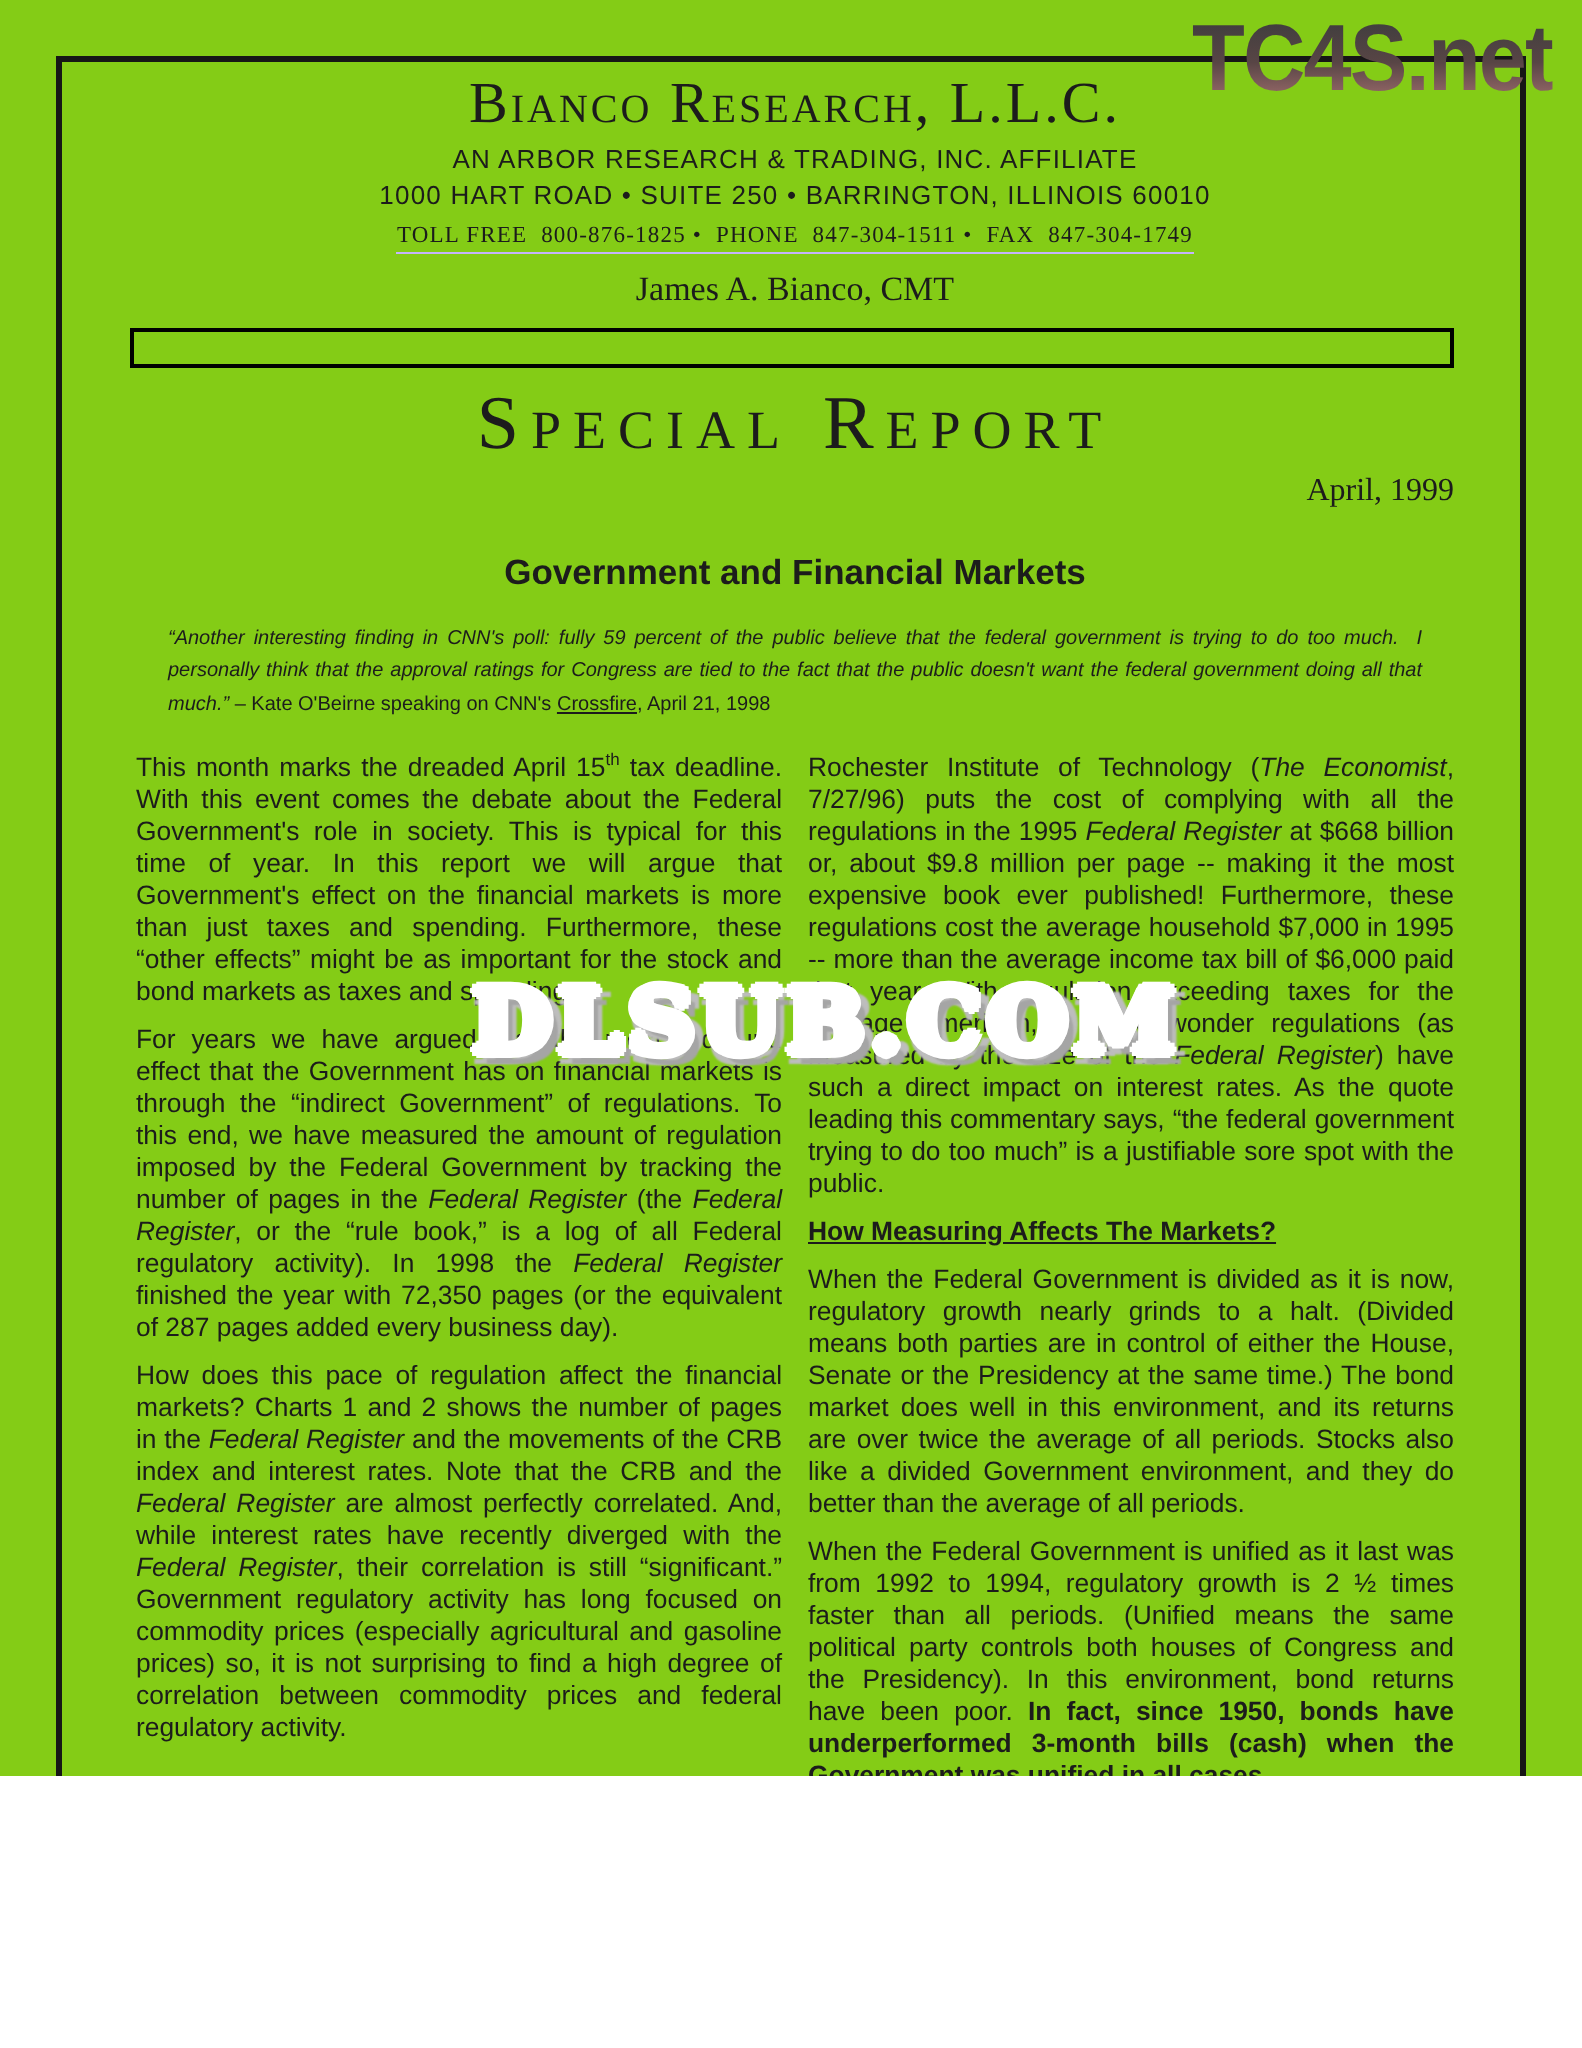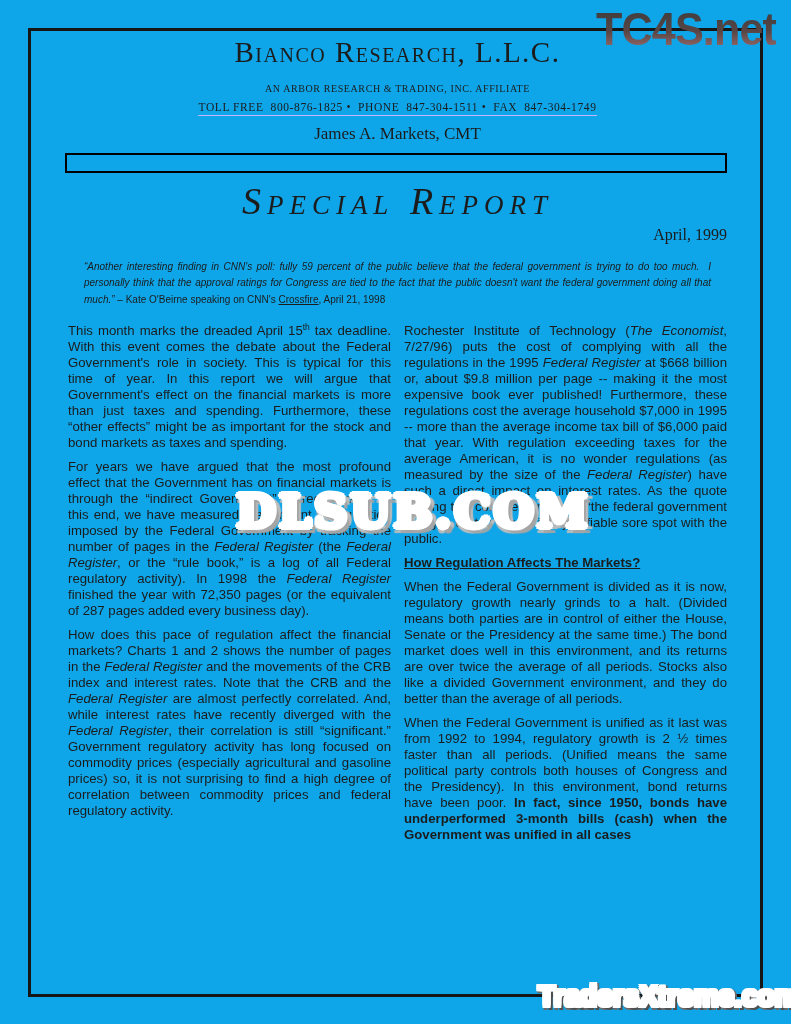--- a/index.html
+++ b/index.html
@@ -1,29 +1,29 @@
 <!DOCTYPE html>
 <html><head>
 <meta charset="utf-8">
 <style>
   html,body{margin:0;padding:0;background:#ffffff;}
-  .page{position:relative;width:791px;height:1024px;background:#0ea5e9;overflow:hidden;
+  .page{position:relative;width:791px;height:888px;background:#84cc16;overflow:hidden;
         font-family:"Liberation Sans",sans-serif;color:#1c1c1c;}
   .frame{position:absolute;left:28px;top:28px;width:735px;height:969px;
          border:3px solid #161616;box-sizing:border-box;padding:4px 33px 0 37px;}
   .hdr{text-align:center;}
   .company{font-family:"Liberation Serif",serif;font-variant:small-caps;
            font-size:29px;letter-spacing:1.5px;margin-top:2px;line-height:1.1;}
-  .hline{font-family:Liberation Serif, serif;font-size:10px;letter-spacing:.6px;margin-top:14px;}
+  .hline{font-family:Liberation Sans, sans-serif;font-size:13px;letter-spacing:.6px;margin-top:3px;}
   .phones-wrap{margin-top:3px;}
   .phones{font-family:"Liberation Serif",serif;font-size:11.5px;letter-spacing:.6px;
           display:inline-block;border-bottom:1px solid #c4b5fd;padding-bottom:2px;}
   .author{font-family:"Liberation Serif",serif;font-size:17px;margin-top:8px;}
   .rule-box{border:2px solid #000;height:16px;margin:9px 0 0 -3px;width:658px;}
-  .report-title{font-family:"Liberation Serif",serif;font-style:italic;font-variant:small-caps;
+  .report-title{font-family:"Liberation Serif",serif;font-variant:small-caps;
                 font-size:38px;letter-spacing:6px;margin-top:8px;line-height:1.1;text-align:center;}
   .report-date{font-family:"Liberation Serif",serif;font-size:16px;margin-top:3px;text-align:right;}
   .headline{font-size:17.5px;font-weight:bold;margin-top:21px;text-align:center;}
   .quote{margin:15px 16px 0;font-size:10px;line-height:16.4px;text-align:justify;}
   .cols{display:flex;gap:13px;margin-top:15px;}
   .col{flex:1;font-size:13.2px;line-height:16px;text-align:justify;}
   .col p{margin:0 0 8px;}
   .col-head{font-weight:bold;text-decoration:underline;text-align:left;}
   .i{font-style:italic;}
   .b{font-weight:bold;}
@@ -53,42 +53,44 @@
 </head>
 <body>
 
 <div class="page">
 
   <div class="frame">
 
     <div class="hdr">
       <div class="company">Bianco Research, L.L.C.</div>
       <div class="hline">AN ARBOR RESEARCH &amp; TRADING, INC. AFFILIATE</div>
+      <div class="hline">1000 HART ROAD • SUITE 250 • BARRINGTON, ILLINOIS 60010</div>
       <div class="phones-wrap">
         <span class="phones">TOLL FREE&nbsp; 800-876-1825 •&nbsp; PHONE&nbsp; 847-304-1511 •&nbsp; FAX&nbsp; 847-304-1749</span>
       </div>
-      <div class="author">James A. Markets, CMT</div>
+      <div class="author">James A. Bianco, CMT</div>
     </div>
 
     <div class="rule-box"></div>
 
     <div class="report-title">Special Report</div>
     <div class="report-date">April, 1999</div>
+    <div class="headline">Government and Financial Markets</div>
 
     <p class="quote"><span class="i">“Another interesting finding in CNN's poll: fully 59 percent of the public believe that the federal government is trying to do too much.&nbsp; I personally think that the approval ratings for Congress are tied to the fact that the public doesn't want the federal government doing all that much.”</span><span> – Kate O'Beirne speaking on CNN's </span><span class="u">Crossfire</span><span>, April 21, 1998</span></p>
 
     <div class="cols">
       <div class="col">
         <p><span>This month marks the dreaded April 15</span><span class="sup">th</span><span> tax deadline.  With this event comes the debate about the Federal Government's role in society.  This is typical for this time of year.  In this report we will argue that Government's effect on the financial markets is more than just taxes and spending. Furthermore, these “other effects” might be as important for the stock and bond markets as taxes and spending.</span></p>
         <p><span>For years we have argued that the most profound effect that the Government has on financial markets is through the “indirect Government” of regulations.  To this end, we have measured the amount of regulation imposed by the Federal Government by tracking the number of pages in the </span><span class="i">Federal Register</span><span> (the </span><span class="i">Federal Register</span><span>, or the “rule book,” is a log of all Federal regulatory activity).  In 1998 the </span><span class="i">Federal Register</span><span> finished the year with 72,350 pages (or the equivalent of 287 pages added every business day).</span></p>
         <p><span>How does this pace of regulation affect the financial markets?  Charts 1 and 2 shows the number of pages in the </span><span class="i">Federal Register</span><span> and the movements of the CRB index and interest rates.  Note that the CRB and the </span><span class="i">Federal Register</span><span> are almost perfectly correlated.  And, while interest rates have recently diverged with the </span><span class="i">Federal Register</span><span>, their correlation is still “significant.”  Government regulatory activity has long focused on commodity prices (especially agricultural and gasoline prices) so, it is not surprising to find a high degree of correlation between commodity prices and federal regulatory activity.</span></p>
       </div>
       <div class="col">
         <p><span>Rochester Institute of Technology (</span><span class="i">The Economist</span><span>, 7/27/96) puts the cost of complying with all the regulations in the 1995 </span><span class="i">Federal Register</span><span> at $668 billion or, about $9.8 million per page -- making it the most expensive book ever published!  Furthermore, these regulations cost the average household $7,000 in 1995 -- more than the average income tax bill of $6,000 paid that year.  With regulation exceeding taxes for the average American, it is no wonder regulations (as measured by the size of the </span><span class="i">Federal Register</span><span>) have such a direct impact on interest rates.  As the quote leading this commentary says, “the federal government trying to do too much” is a justifiable sore spot with the public.</span></p>
-        <p class="col-head">How Regulation Affects The Markets?</p>
+        <p class="col-head">How Measuring Affects The Markets?</p>
         <p><span>When the Federal Government is divided as it is now, regulatory growth nearly grinds to a halt. (Divided means both parties are in control of either the House, Senate or the Presidency at the same time.)  The bond market does well in this environment, and its returns are over twice the average of all periods.  Stocks also like a divided Government environment, and they do better than the average of all periods.</span></p>
         <p><span>When the Federal Government is unified as it last was from 1992 to 1994, regulatory growth is 2 ½ times faster than all periods.  (Unified means the same political party controls both houses of Congress and the Presidency).  In this environment, bond returns have been poor.  </span><span class="b">In fact, since 1950, bonds have underperformed 3-month bills (cash) when the Government was unified in all cases</span></p>
       </div>
     </div>
 
   </div>
 
   <div class="wm wm-tc4s">TC4S.net</div>
   <div class="wm wm-dlsub">DLSUB.COM</div>
   <div class="wm wm-tx">TradersXtreme.com</div>

